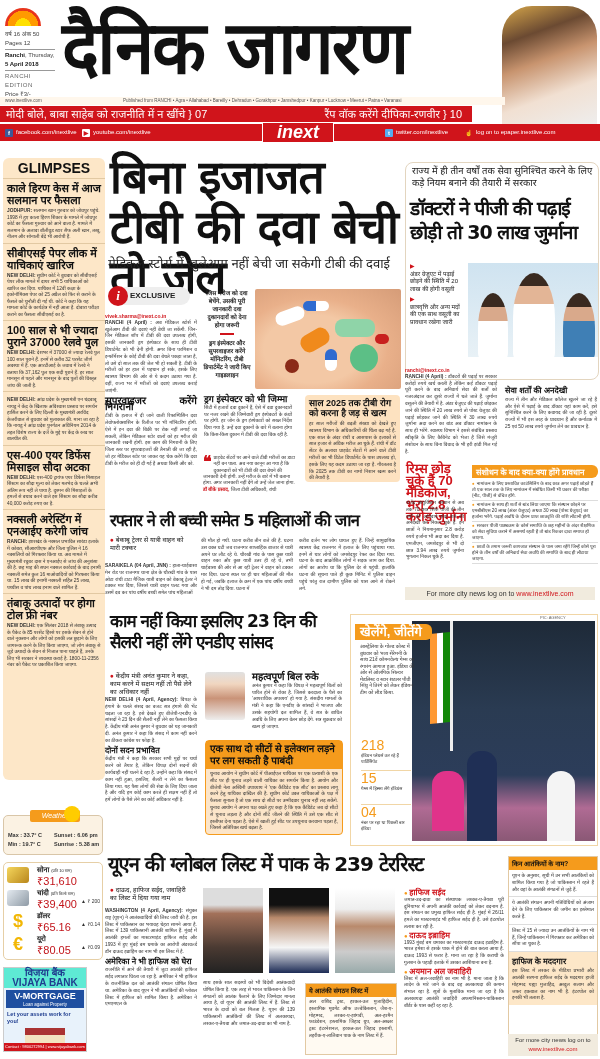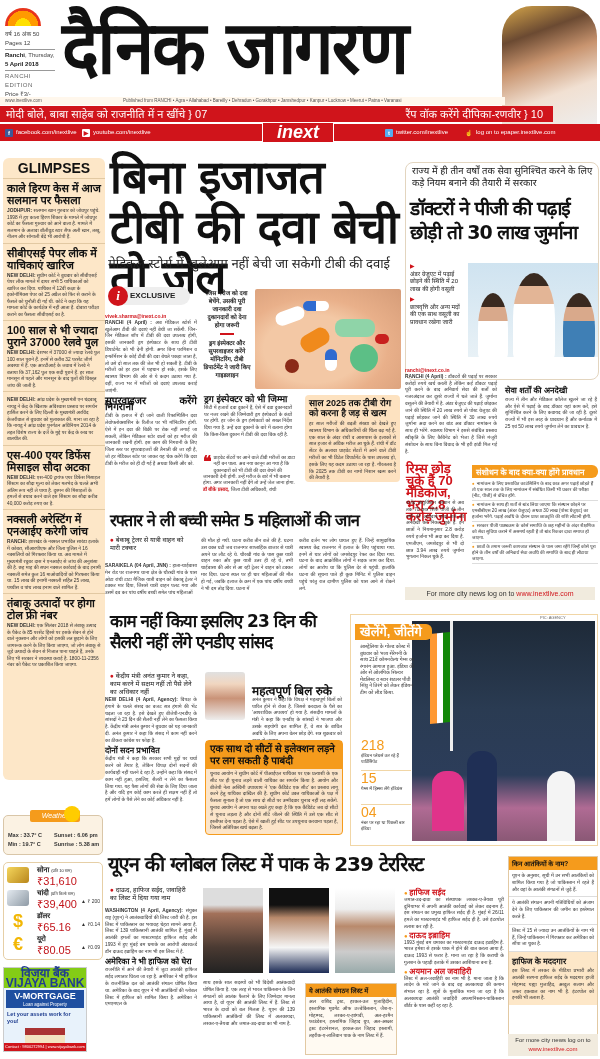--- a/index.html
+++ b/index.html
@@ -8,21 +8,21 @@
 
 #mast{left:0;top:0;width:600px;height:98px}
 .logo-sun{left:5px;top:8px;width:36px;height:18px;border-radius:36px 36px 0 0;background:radial-gradient(circle at 50% 100%,#ffe000 0 30%,#ff9a00 31% 60%,#e8341c 61%)}
 .mast-meta{left:5px;top:30px;width:50px;font-size:6px;line-height:9px;color:#444}
 .mast-meta .b{font-weight:bold;color:#222}
 .mast-meta .sep{border-top:1px solid #999;margin:1px 0}
 .mast-title{left:62px;top:4px;width:430px;font-family:"DejaVu Sans",sans-serif;font-weight:bold;font-size:70px;letter-spacing:-2px;line-height:88px;color:#111;transform:scaleY(1.05)}
 .celeb{left:502px;top:6px;width:95px;height:120px;background:linear-gradient(160deg,#d7a74a 0%,#6b4a32 25%,#c8946f 45%,#f1e0d2 70%,#eee 100%);border-radius:30px 30px 0 0}
 .pubbar{left:0;top:97px;width:505px;height:8px;font-size:4.5px;line-height:8px;color:#555;background:#fff7ec;padding-left:5px}
 .pubbar .from{margin-left:80px}
-.redbar{left:0;top:106px;width:553px;height:16px;background:#d0141b;color:#fff;font-size:11px;line-height:16px}
+.redbar{left:0;top:106px;width:472px;height:16px;background:#d0141b;color:#fff;font-size:11px;line-height:16px}
 .redbar .l{position:absolute;left:6px}
 .redbar .r{position:absolute;right:10px}
 .socbar{left:0;top:124px;width:600px;height:17px;background:#d0141b;color:#fff;font-size:6px;line-height:17px}
 .socbar .it{position:absolute;display:flex;align-items:center;gap:3px}
 .ico{display:inline-block;width:8px;height:8px;border-radius:1px;font-size:6px;line-height:8px;text-align:center;font-weight:bold}
 .inext{left:262px;top:122px;width:72px;height:21px;border:1px solid #fff;background:#d0141b;color:#fff;font-style:italic;font-weight:bold;font-size:18px;line-height:19px;text-align:center}
 
 #glim{left:3px;top:158px;width:102px;height:622px;background:#fde7c8;border-radius:6px}
 .glim-h{text-align:center;font-weight:bold;font-size:14px;padding:2px 0;color:#111;border-bottom:1px solid #e2c9a3}
 .gi{padding:3px 4px 2px;border-bottom:1px solid #e2c9a3}
@@ -36,21 +36,21 @@
 .w-row{position:absolute;left:4px;font-size:5.5px;font-weight:bold;color:#333}
 
 #comm{left:3px;top:862px;width:100px;height:98px;border:1px solid #e6cfa6;border-radius:5px}
 .cm{position:absolute;left:3px;width:95px;height:22px}
 .cm .pic{position:absolute;left:0;top:2px;width:22px;height:16px;border-radius:3px}
 .cm .nm{position:absolute;left:30px;top:0;font-size:7px;font-weight:bold;color:#222}
 .cm .pr{position:absolute;left:30px;top:8px;font-size:11px;color:#c2141a}
 .cm .ch{position:absolute;right:2px;top:10px;font-size:5px;color:#333}
 
 #ad{left:3px;top:967px;width:84px;height:85px;border:1px solid #ccc;background:#e8f2fb}
-.ad-top{height:20px;background:#84cc16;color:#1f3d8f;font-weight:bold;font-size:12px;text-align:center;line-height:10px}
+.ad-top{height:20px;background:#5eead4;color:#1f3d8f;font-weight:bold;font-size:10px;text-align:center;line-height:10px}
 .ad-mid{background:#1f4fa0;color:#fff;font-weight:bold;font-size:9px;text-align:center;margin:2px;line-height:12px}
 .ad-txt{font-size:5.5px;color:#1f3d8f;font-weight:bold;padding:1px 3px;line-height:7px}
 .ad-bot{position:absolute;bottom:0;left:0;right:0;height:8px;background:#d0141b;color:#fff;font-size:4px;text-align:center;line-height:8px}
 
 .headline{font-family:"DejaVu Sans",sans-serif;font-weight:bold;color:#111;letter-spacing:-1px}
 #tb-h1{left:110px;top:152px;font-size:46px;line-height:50px;width:290px}
 #tb-sub{left:108px;top:254px;font-size:13px;color:#222;width:300px}
 #excl{left:108px;top:287px;width:82px;height:18px;border-radius:10px;background:#eee;font-weight:bold;font-size:8px;line-height:18px;padding-left:22px}
 #excl .ic{position:absolute;left:0;top:-1px;width:20px;height:20px;border-radius:50%;background:#d0141b;color:#fff;text-align:center;font-style:italic;font-size:13px;line-height:20px;font-family:"Liberation Serif",serif}
 .col-txt{font-size:4.8px;line-height:6.8px;color:#333;text-align:justify}
@@ -343,21 +343,21 @@
 
 <div id="sal-h" class="abs headline">काम नहीं किया इसलिए 23 दिन की सैलरी नहीं लेंगे एनडीए सांसद</div>
 <div id="sal-sub" class="abs"><span style="color:#d0141b">● </span><span>केंद्रीय मंत्री अनंत कुमार ने कहा, काम करने में सक्षम नहीं तो पैसे लेने का अधिकार नहीं</span></div>
 <div id="sal-c1" class="abs col-txt">
   <b>NEW DELHI (4 April, Agency):</b> <span>विपक्ष के हंगामे के चलते संसद का बजट सत्र हंगामे की भेंट चढ़ता जा रहा है. इसे देखते हुए बीजेपी-एनडीए के सांसदों ने 23 दिन की सैलरी नहीं लेने का फैसला किया है. केंद्रीय मंत्री अनंत कुमार ने बुधवार को यह जानकारी दी. अनंत कुमार ने कहा कि संसद में काम नहीं करने का ठीकरा कांग्रेस पर फोड़ा है.</span>
   <div class="sub-h" style="font-size:8px">दोनों सदन प्रभावित</div>
   <div>केंद्रीय मंत्री ने कहा कि सरकार सभी मुद्दों पर चर्चा करने को तैयार है, लेकिन विपक्ष दोनों सदनों की कार्यवाही नहीं चलने दे रहा है. उन्होंने कहा कि संसद में काम नहीं हुआ, इसलिए, सैलरी न लेने का फैसला लिया गया. यह पैसा लोगों की सेवा के लिए दिया जाता है और यदि हम कोई काम करते ही सक्षम नहीं हैं तो हमें लोगों के पैसे लेने का कोई अधिकार नहीं है.</div>
 </div>
 <div id="minister" class="abs"></div>
 <div id="sal-c2" class="abs col-txt">
-  <div class="sub-h" style="font-size:12px;margin-top:16px">महत्वपूर्ण बिल रुके</div>
+  <div class="sub-h" style="font-size:10px;margin-top:2px">महत्वपूर्ण बिल रुके</div>
   <div>अनंत कुमार ने कहा कि विपक्ष ने महत्वपूर्ण बिलों को पारित होने से रोका है. जिससे करदाता के पैसे का 'आपराधिक अपव्यय' हो गया है. संसदीय मामलों के मंत्री ने कहा कि एनडीए के सांसदों ने भाजपा और उसके सहयोगी दल शामिल हैं, वे सत्र के बाधित अवधि के लिए अपना वेतन छोड़ देंगे. सत्र शुक्रवार को खत्म हो जाएगा.</div>
 </div>
 <div id="elec" class="abs">
   <h4>एक साथ दो सीटों से इलेक्शन लड़ने पर लग सकती है पाबंदी</h4>
   <p class="col-txt">चुनाव आयोग ने सुप्रीम कोर्ट में पीआईएल याचिका पर एक प्रत्याशी के एक सीट पर ही चुनाव लड़ने वाली याचिका का समर्थन किया है. आयोग और बीजेपी नेता अश्विनी उपाध्याय ने 'एक कैंडिडेट एक सीट' का प्रस्ताव लागू करने हेतु याचिका दाखिल की है. सुप्रीम कोर्ट उक्त याचिकाओं के पक्ष में फैसला सुनाता है तो एक साथ दो सीटों पर उम्मीदवार चुनाव नहीं लड़ सकेंगे. चुनाव आयोग ने अपना पक्ष रखते हुए कहा है कि एक कैंडिडेट जब दो सीटों से चुनाव लड़ता है और दोनों सीटें जीतने की स्थिति में उसे एक सीट से इस्तीफा देना पड़ता है. ऐसे में खाली हुई सीट पर उपचुनाव करवाना पड़ता है, जिससे अतिरिक्त खर्च बढ़ता है.</p>
 </div>
 
 <div id="sports" class="abs"></div>
 <div id="sp-img" class="abs">
   <div style="position:absolute;left:38px;top:0;width:3px;height:130px;background:#eee"></div>

